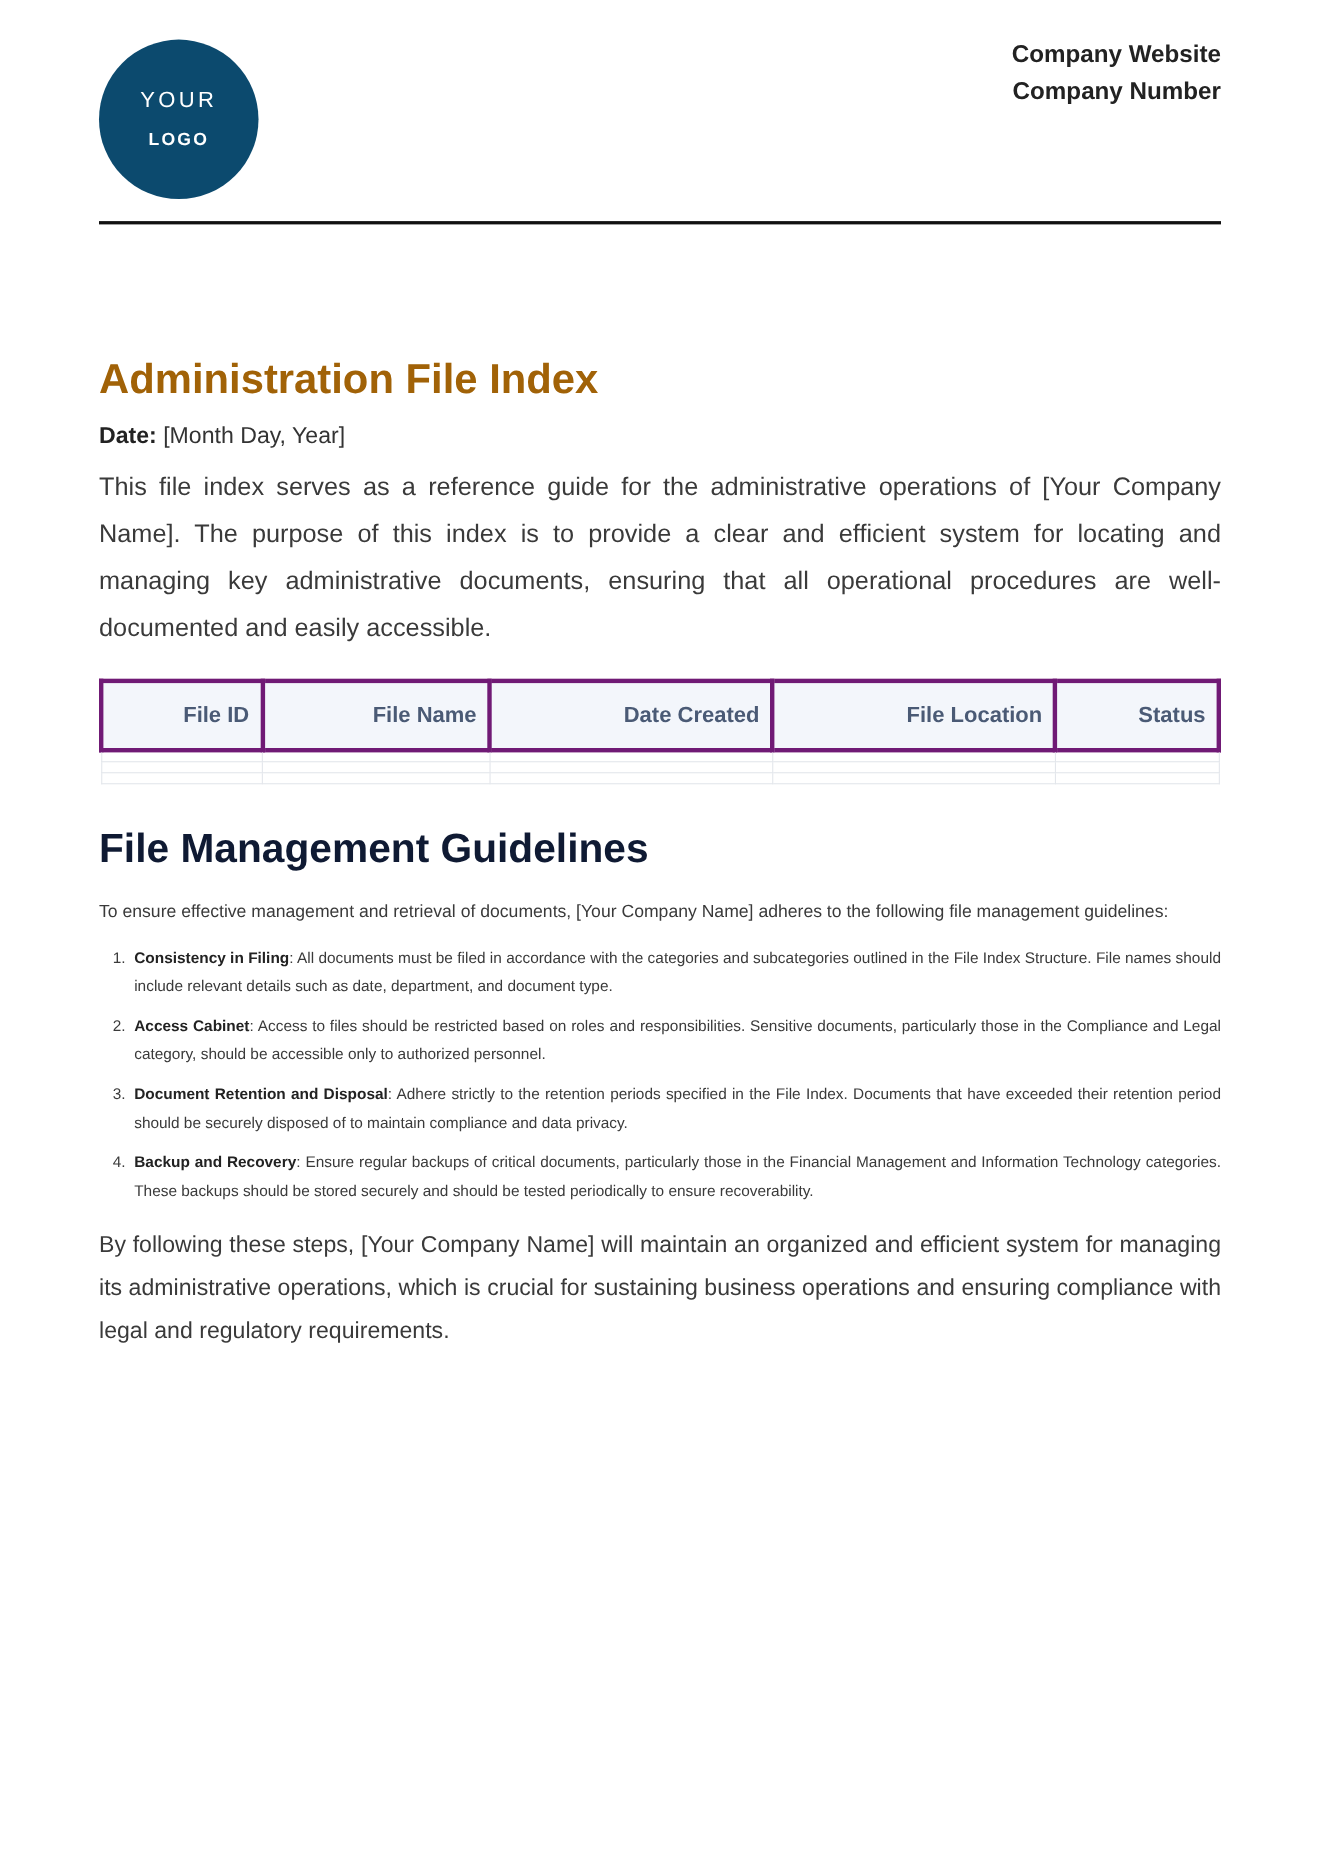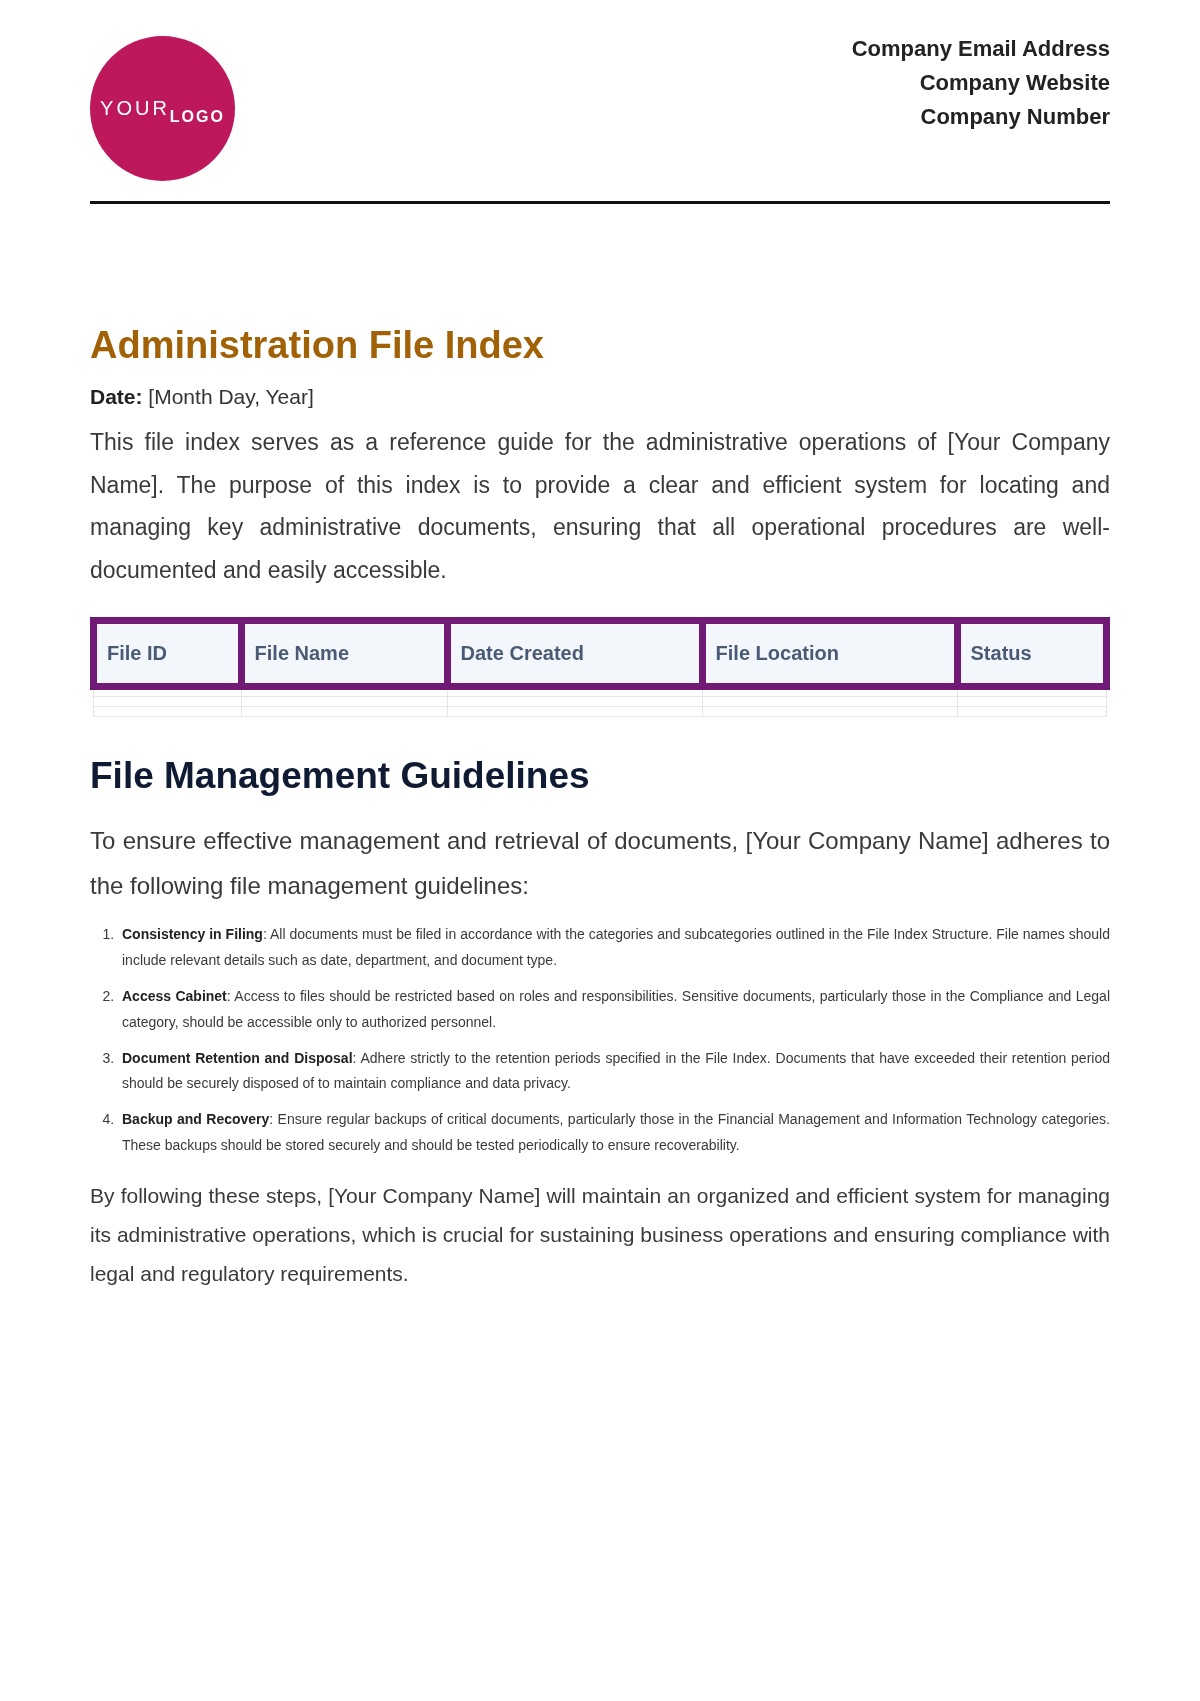--- a/index.html
+++ b/index.html
@@ -16,24 +16,24 @@
   .header {
     display: flex;
     justify-content: space-between;
     align-items: flex-start;
     padding-bottom: 20px;
   }
   .logo-circle {
     width: 145px;
     height: 145px;
     border-radius: 50%;
-    background: #be185d;
+    background: #0c4a6e;
     color: #fff;
     display: flex;
-    flex-direction: row;
+    flex-direction: column;
     align-items: center;
     justify-content: center;
     text-align: center;
     margin-top: 6px;
   }
   .logo-circle .line1 {
     font-size: 20px;
     letter-spacing: 3px;
     font-weight: 400;
   }
@@ -79,43 +79,43 @@
     width: 100%;
     border-collapse: collapse;
     font-size: 20px;
     margin-bottom: 38px;
   }
   table.file-table th {
     background: #f3f6fb;
     color: #4a5a75;
     font-weight: 700;
     padding: 18px 10px;
-    border: 7px solid #701a75;
-    text-align: left;
+    border: 4px solid #701a75;
+    text-align: right;
   }
   table.file-table td {
     border: 1px solid #e3e6eb;
     padding: 16px 10px;
     text-align: center;
     vertical-align: top;
     color: #333;
     line-height: 1.6;
   }
   table.file-table tr.empty td {
     padding: 3px 10px;
     height: 10px;
   }
   .section-heading {
     font-size: 37px;
     font-weight: 700;
     color: #0f1a33;
     margin-bottom: 22px;
   }
   .guidelines-intro {
-    font-size: 24px;
+    font-size: 16px;
     color: #3a3a3a;
     line-height: 1.85;
     text-align: justify;
     margin-bottom: 14px;
   }
   ol.guidelines {
     list-style: decimal;
     padding-left: 28px;
     font-size: 14px;
     color: #3a3a3a;
@@ -139,21 +139,20 @@
 <body>
 
 <div class="page">
 
   <div class="header">
     <div class="logo-circle">
       <div class="line1">YOUR</div>
       <div class="line2">LOGO</div>
     </div>
     <div class="company-info">
-      <div>Company Email Address</div>
       <div>Company Website</div>
       <div>Company Number</div>
     </div>
   </div>
 
   <hr class="divider">
 
   <h1 class="title">Administration File Index</h1>
 
   <p class="date-line">

